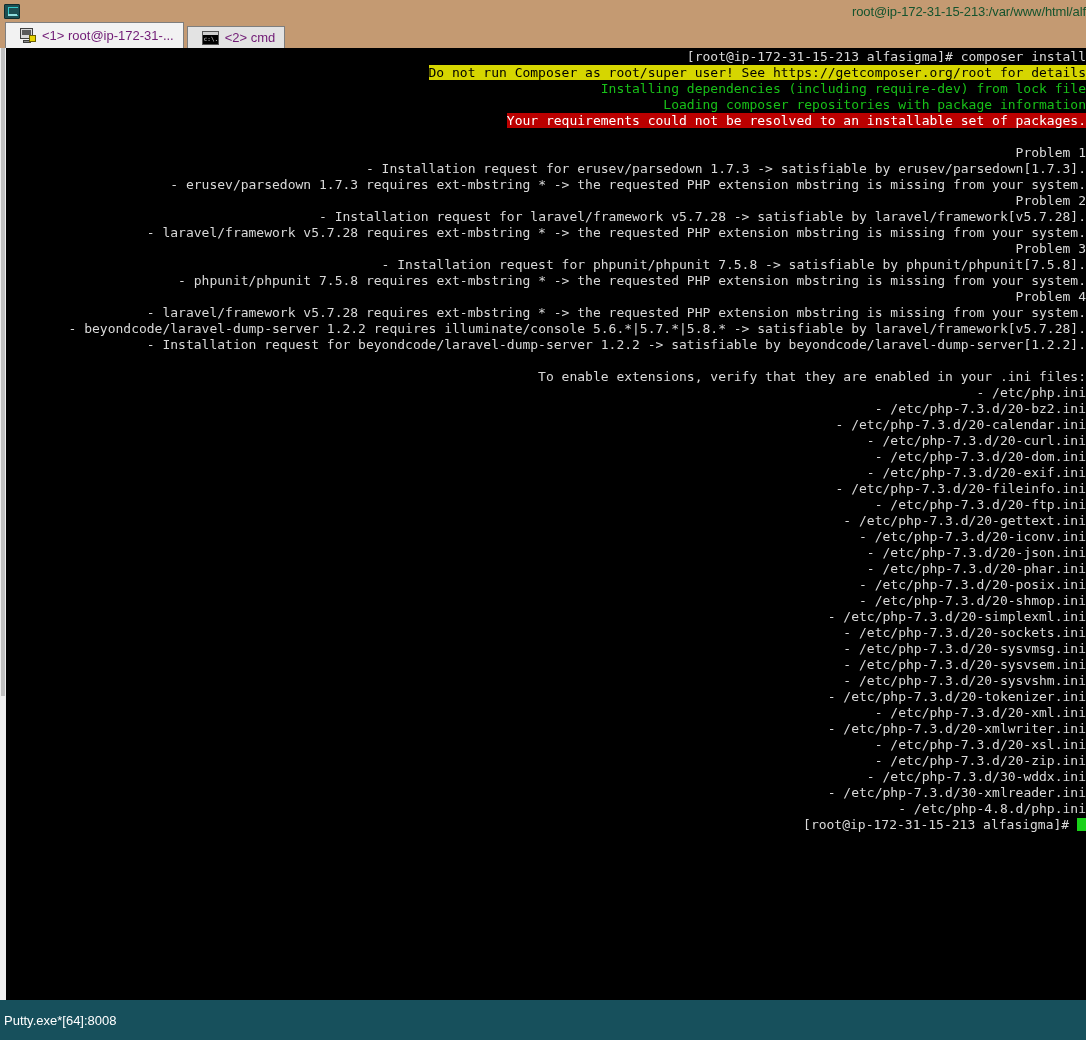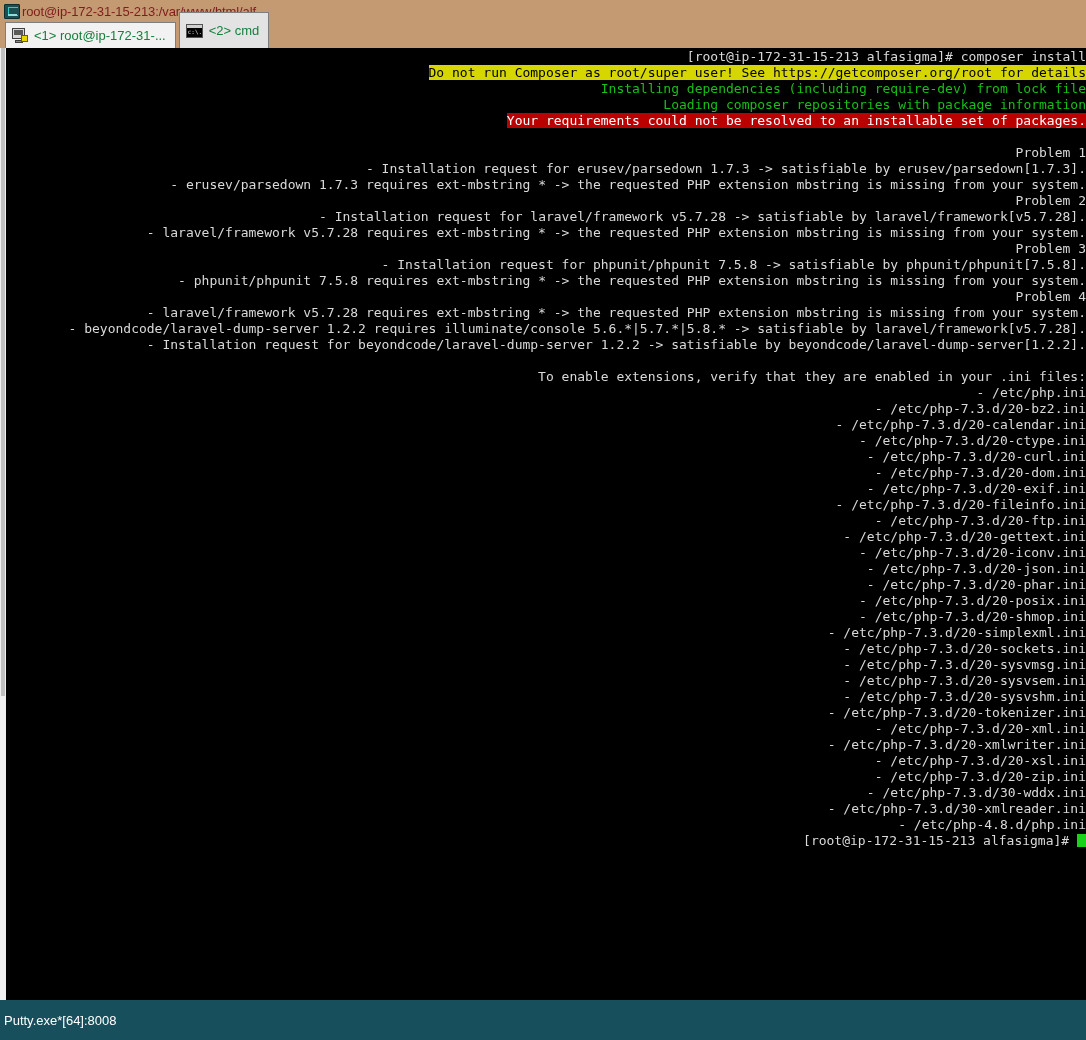--- a/index.html
+++ b/index.html
@@ -54,24 +54,24 @@
   }
   .mon-icon::after {
     content: "";
     position: absolute;
     left: 3px; bottom: 2px;
     width: 9px; height: 2px;
     background: #8fdede;
   }
   .titlebar-title {
     flex: 1 1 auto;
-    text-align: left;
+    text-align: right;
     font-family: "Liberation Sans", sans-serif;
     font-size: 13px;
-    color: #7f1d1d;
+    color: #14532d;
     white-space: nowrap;
     overflow: hidden;
     padding-right: 0px;
     letter-spacing: -0.1px;
   }
 
   
   .tabbar {
     position: absolute;
     top: 22px; left: 0;
@@ -80,35 +80,35 @@
     background: #c49a72;
     display: flex;
     align-items: flex-end;
     padding-left: 5px;
   }
   .tab {
     height: 24px;
     display: flex;
     align-items: center;
     gap: 6px;
-    padding: 0 9px 0 6px;
+    padding: 0 9px 0 14px;
     border: 1px solid #7e7e7e;
     border-bottom: none;
     font-family: "Liberation Sans", sans-serif;
     font-size: 13px;
-    color: #15803d;
+    color: #701a75;
     white-space: nowrap;
   }
   .tab.active {
     background: #f2f2f2;
     height: 26px;
   }
   .tab.inactive {
     background: #e3e3e3;
-    height: 36px;
+    height: 22px;
     margin-left: 3px;
   }
   .tab-label { line-height: 1; }
 
   .putty-icon {
     width: 16px; height: 15px;
     position: relative;
     flex: 0 0 auto;
   }
   .putty-icon .screen {
@@ -291,21 +291,20 @@
         <div class="line white">    - phpunit/phpunit 7.5.8 requires ext-mbstring * -&gt; the requested PHP extension mbstring is missing from your system.</div>
         <div class="line white">  Problem 4</div>
         <div class="line white">    - laravel/framework v5.7.28 requires ext-mbstring * -&gt; the requested PHP extension mbstring is missing from your system.</div>
         <div class="line white">    - beyondcode/laravel-dump-server 1.2.2 requires illuminate/console 5.6.*|5.7.*|5.8.* -&gt; satisfiable by laravel/framework[v5.7.28].</div>
         <div class="line white">    - Installation request for beyondcode/laravel-dump-server 1.2.2 -&gt; satisfiable by beyondcode/laravel-dump-server[1.2.2].</div>
         <div class="line white"></div>
         <div class="line white">  To enable extensions, verify that they are enabled in your .ini files:</div>
         <div class="line white">    - /etc/php.ini</div>
         <div class="line white">    - /etc/php-7.3.d/20-bz2.ini</div>
         <div class="line white">    - /etc/php-7.3.d/20-calendar.ini</div>
-        <div class="line white">    - /etc/php-7.3.d/20-ctype.ini</div>
         <div class="line white">    - /etc/php-7.3.d/20-curl.ini</div>
         <div class="line white">    - /etc/php-7.3.d/20-dom.ini</div>
         <div class="line white">    - /etc/php-7.3.d/20-exif.ini</div>
         <div class="line white">    - /etc/php-7.3.d/20-fileinfo.ini</div>
         <div class="line white">    - /etc/php-7.3.d/20-ftp.ini</div>
         <div class="line white">    - /etc/php-7.3.d/20-gettext.ini</div>
         <div class="line white">    - /etc/php-7.3.d/20-iconv.ini</div>
         <div class="line white">    - /etc/php-7.3.d/20-json.ini</div>
         <div class="line white">    - /etc/php-7.3.d/20-phar.ini</div>
         <div class="line white">    - /etc/php-7.3.d/20-posix.ini</div>

